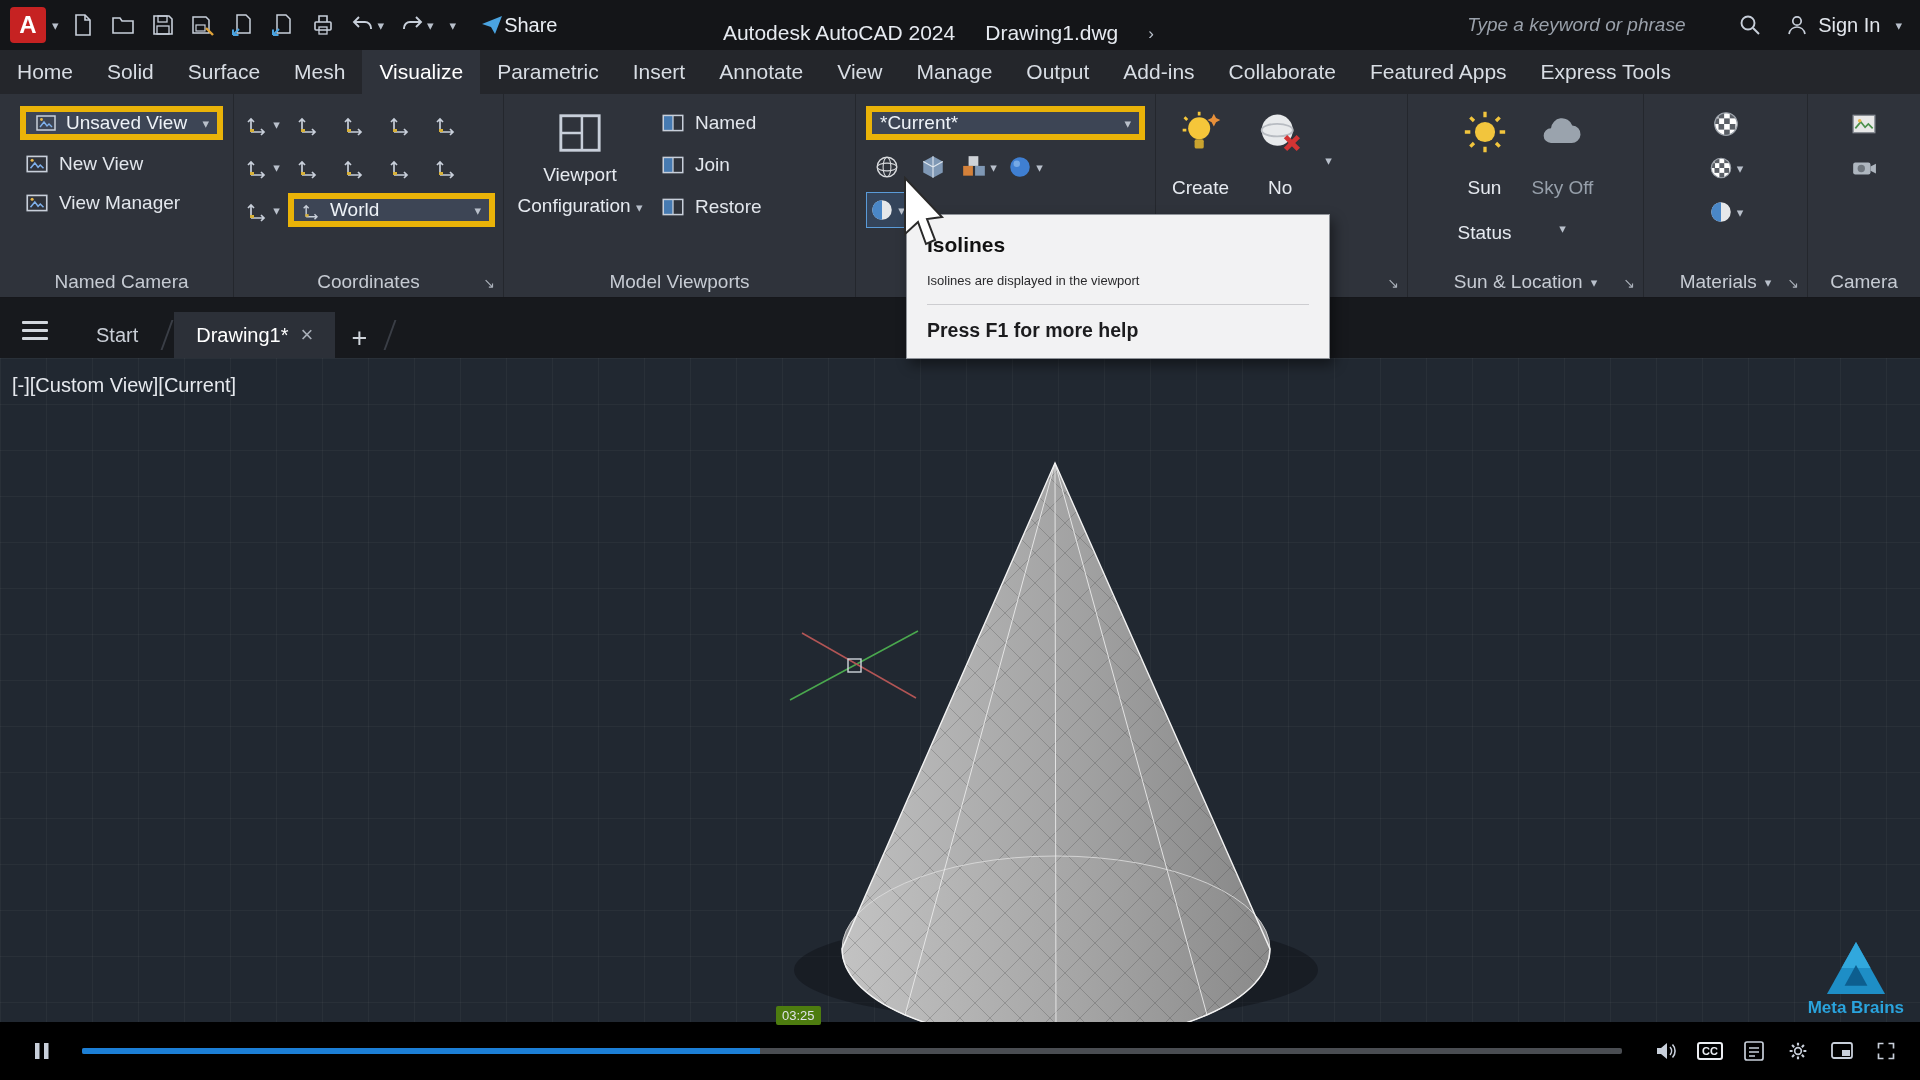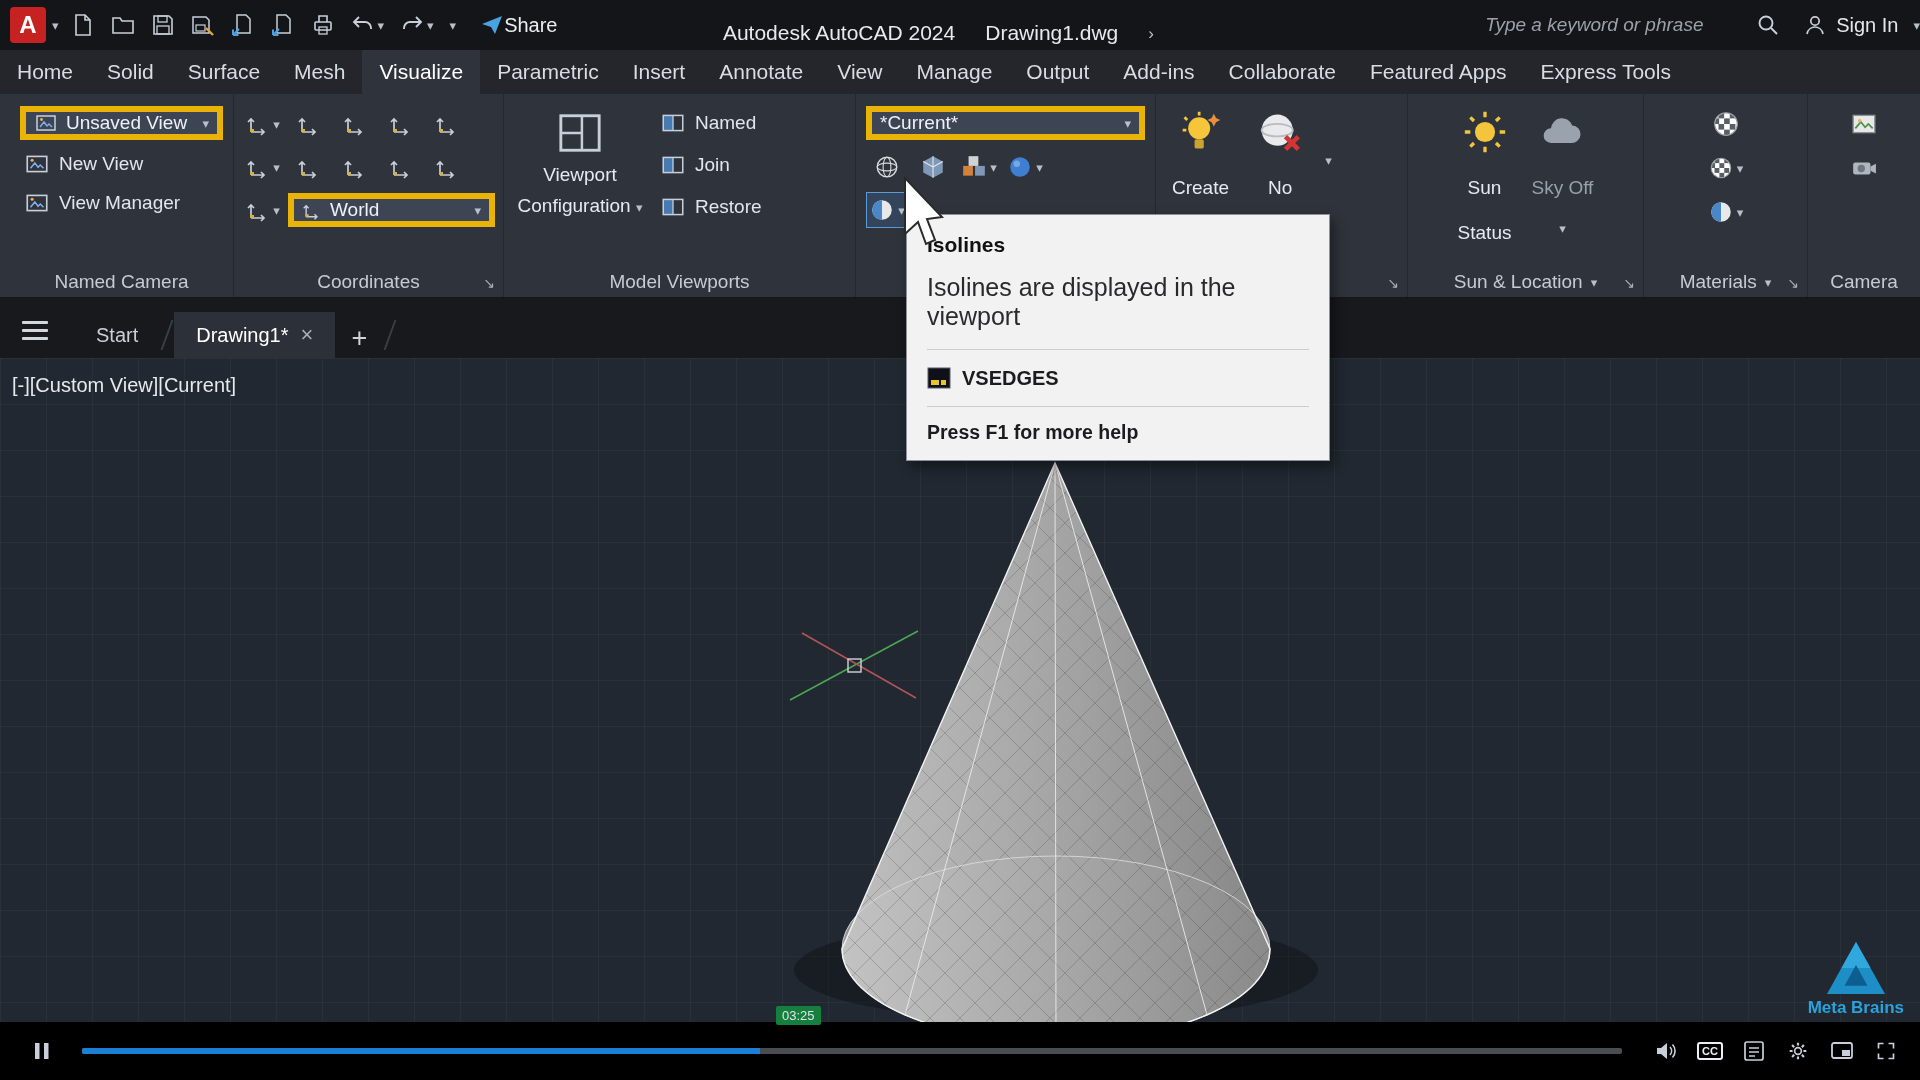--- a/index.html
+++ b/index.html
@@ -10,21 +10,21 @@
   .i20{width:20px;height:20px}.i24{width:24px;height:24px}.i26{width:26px;height:26px}
   .i30{width:30px;height:30px}.i44{width:44px;height:44px}
   .caret{font-size:13px;color:#b9c0cb;line-height:1}
 
   
   #titlebar{position:absolute;top:0;left:0;right:0;height:50px;background:#141518;display:flex;align-items:center;color:#d5dae2;font-size:20px;z-index:20}
   .alogo{width:36px;height:36px;background:#c62222;border-radius:4px;color:#fff;font-weight:bold;font-size:24px;display:flex;align-items:center;justify-content:center;margin-left:10px}
   .qbtn{height:40px;padding:0 8px;display:flex;align-items:center;justify-content:center;gap:3px;border-radius:3px}
   .share{display:flex;align-items:center;margin-left:16px;color:#e9edf3}
   #tb-center{position:absolute;left:50%;top:8px;height:50px;transform:translateX(-55%);display:flex;align-items:center;gap:30px;font-size:21px;color:#e6eaf0;white-space:nowrap}
-  #tb-right{margin-left:auto;display:flex;align-items:center;gap:15px;}
+  #tb-right{margin-left:auto;display:flex;align-items:center;gap:15px;padding-right:18px}
   .search-input{width:250px;background:transparent;border:none;outline:none;color:#cfd5dd;font-style:italic;font-size:19px;font-family:inherit}
   .search-input::placeholder{color:#9aa1ab;font-style:italic}
   .signin{display:flex;align-items:center;gap:9px;color:#e2e6ec}
 
   
   #ribbontabs{position:absolute;top:50px;left:0;right:0;height:44px;background:#24262b;display:flex;align-items:stretch;font-size:21px;color:#d8dde4;z-index:20}
   .rtab{display:flex;align-items:center;padding:0 17px;white-space:nowrap}
   .rtab.active{background:#2f333b;color:#ffffff}
 
   
@@ -76,26 +76,26 @@
   #watermark .brand{color:#2aa3dc;font-weight:bold;font-size:17px}
 
   
   #playerbar{position:absolute;bottom:0;left:0;right:0;height:58px;background:#000;display:flex;align-items:center;z-index:40}
   .pbtn{width:36px;height:36px;display:flex;align-items:center;justify-content:center;color:#eceef2}
   #playerbar .lead{margin-left:24px}
   .track{flex:1;height:6px;background:#4a4d52;margin:0 26px 0 22px;position:relative;border-radius:2px}
   .fill{height:100%;background:#1c7fd6;border-radius:2px 0 0 2px}
   .pright{display:flex;align-items:center;gap:8px;padding-right:16px}
   .ccbox{border:2px solid currentColor;border-radius:3px;font-size:11px;font-weight:bold;padding:1px 3px;color:#eceef2;line-height:1.1}
-  #timebadge{position:absolute;left:776px;top:1006px;background:#15803d;color:#dfe3e9;font-size:13px;padding:2px 6px;z-index:45;border-radius:2px}
+  #timebadge{position:absolute;left:776px;top:1006px;background:#4d7c0f;color:#dfe3e9;font-size:13px;padding:2px 6px;z-index:45;border-radius:2px}
 
   
   #tooltip{position:absolute;left:906px;top:214px;width:424px;background:#f2f2f3;border:1px solid #8f9399;box-shadow:4px 6px 12px rgba(0,0,0,0.45);z-index:50;color:#1c1c1e;padding:18px 20px 16px}
   .tt-title{font-weight:bold;font-size:21px;color:#111}
-  .tt-body{font-size:25px;margin-top:16px;color:#2a2a2c}
+  .tt-body{font-size:13px;margin-top:16px;color:#2a2a2c}
   .tt-cmd{display:flex;align-items:center;gap:11px;margin-top:18px;padding-top:16px;border-top:1px solid #cdcdd0;font-weight:bold;font-size:20px}
   .tt-footer{margin-top:16px;padding-top:14px;border-top:1px solid #cdcdd0;font-weight:bold;font-size:19.5px}
   #cursor{position:absolute;left:903px;top:176px;z-index:60}
 </style>
 </head>
 <body>
 
 <div id="app">
 
   <svg width="0" height="0" style="position:absolute" aria-hidden="true">
@@ -759,26 +759,20 @@
             <use href="#g-full"></use>
           </svg>
         </span>
     </div>
   </div>
   <div id="timebadge">03:25</div>
 
   <div id="tooltip">
     <div class="tt-title">Isolines</div>
     <div class="tt-body">Isolines are displayed in the viewport</div>
-    <div class="tt-cmd">
-      <svg class="ic i24" viewBox="0 0 24 24">
-          <use href="#g-cmd"></use>
-        </svg>
-      <span>VSEDGES</span>
-    </div>
     <div class="tt-footer">Press F1 for more help</div>
   </div>
 
   <svg id="cursor" width="44" height="74" viewBox="0 0 44 74">
     <path d="M2 2 L2 58 L15 46 L23 68 L32 64 L24 43 L39 41 Z" fill="#ffffff" stroke="#2a2a2a" stroke-width="2"></path>
   </svg>
 
 </div>
 
 </body></html>

